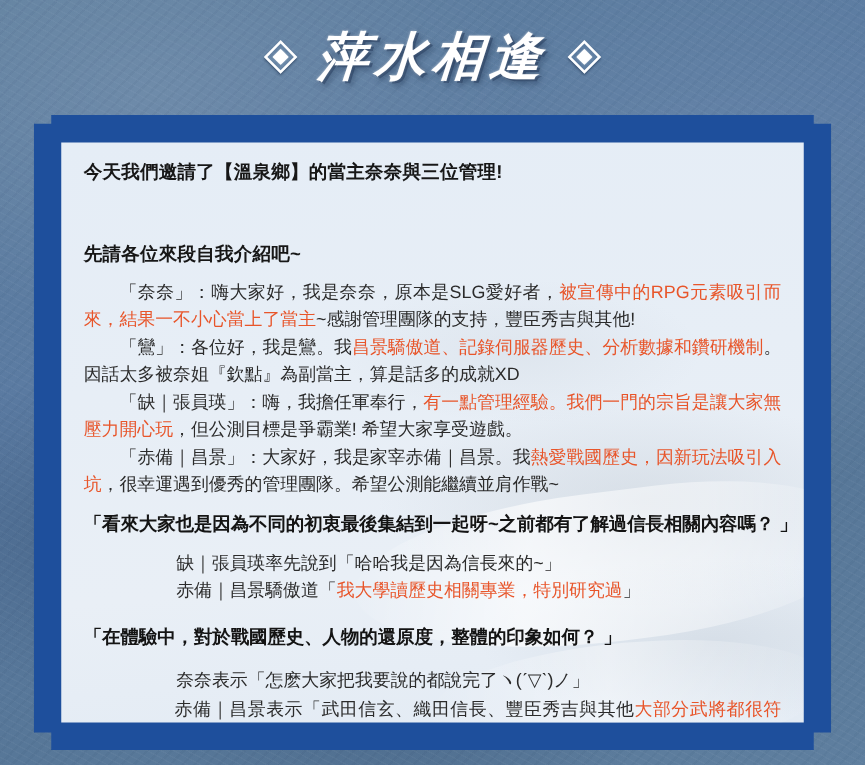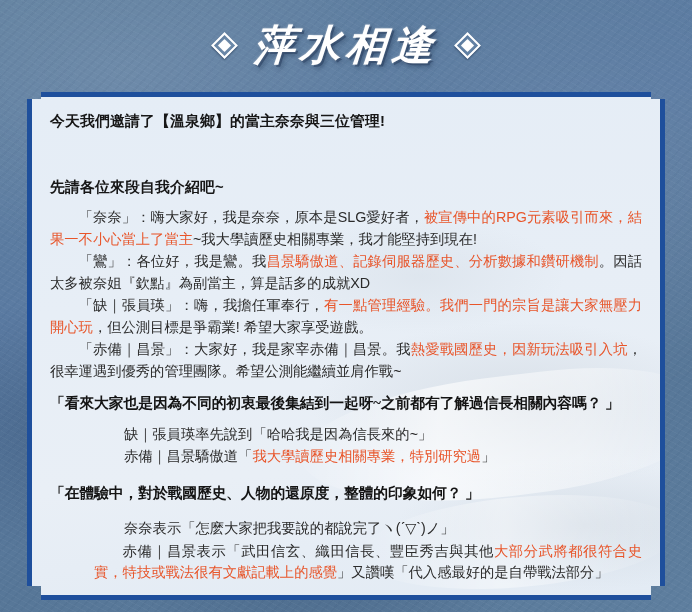--- a/index.html
+++ b/index.html
@@ -81,21 +81,21 @@
   }
 
   
   #panel {
     position: absolute;
     left: 27px;
     top: 92px;
     width: 638px;
     height: 508px;
     background: #1e4f9c;
-    padding: 5px;
+    padding: 22px;
     box-sizing: border-box;
     box-shadow: 0 2px 7px rgba(16,34,60,0.45);
     
     clip-path: polygon(
       14px 0,
       calc(100% - 14px) 0,
       calc(100% - 14px) 7px,
       100% 7px,
       100% calc(100% - 14px),
       calc(100% - 14px) calc(100% - 14px),
@@ -174,21 +174,20 @@
     text-indent: 2em;
     margin-bottom: 1px;
   }
   .question {
     font-weight: bold;
     font-size: 14.8px;
     color: #141414;
     margin: 11px 0 9px 0;
     letter-spacing: -0.1px;
     white-space: nowrap;
-    font-family: Liberation Serif, serif;
   }
   .question.q2 { margin-top: 15px; margin-bottom: 14px; }
   .line-indent {
     padding-left: 74px;
     margin-bottom: 1px;
   }
   .hl { color: #e8552a; }
   .final {
     text-indent: 2em;
     margin-top: 0;
@@ -206,21 +205,21 @@
   <span class="diamond"></span>
 </div>
 
 <div id="panel">
   <div id="panel-inner">
     <div id="content">
 
       <p class="para heading">今天我們邀請了【溫泉鄉】的當主奈奈與三位管理!</p>
       <p class="para heading second">先請各位來段自我介紹吧~</p>
 
-      <p class="para speech"><span>「奈奈」：嗨大家好，我是奈奈，原本是SLG愛好者，</span><span class="hl">被宣傳中的RPG元素吸引而來，結果一不小心當上了當主</span><span>~我大學讀歷史相關專業，我才能堅持到現在!</span></p>
+      <p class="para speech"><span>「奈奈」：嗨大家好，我是奈奈，原本是SLG愛好者，</span><span class="hl">被宣傳中的RPG元素吸引而來，結果一不小心當上了當主</span><span>~感謝管理團隊的支持，豐臣秀吉與其他!</span></p>
 
       <p class="para speech"><span>「鸞」：各位好，我是鸞。我</span><span class="hl">昌景驕傲道、記錄伺服器歷史、分析數據和鑽研機制</span><span>。因話太多被奈姐『欽點』為副當主，算是話多的成就XD</span></p>
 
       <p class="para speech"><span>「缺｜張員瑛」：嗨，我擔任軍奉行，</span><span class="hl">有一點管理經驗。我們一門的宗旨是讓大家無壓力開心玩</span><span>，但公測目標是爭霸業! 希望大家享受遊戲。</span></p>
 
       <p class="para speech"><span>「赤備｜昌景」：大家好，我是家宰赤備｜昌景。我</span><span class="hl">熱愛戰國歷史，因新玩法吸引入坑</span><span>，很幸運遇到優秀的管理團隊。希望公測能繼續並肩作戰~</span></p>
 
       <p class="para question">「看來大家也是因為不同的初衷最後集結到一起呀~之前都有了解過信長相關內容嗎？ 」</p>
 
       <p class="para line-indent"><span>缺｜張員瑛率先說到「哈哈我是因為信長來的~」</span><span class="hl"></span><span></span></p>

